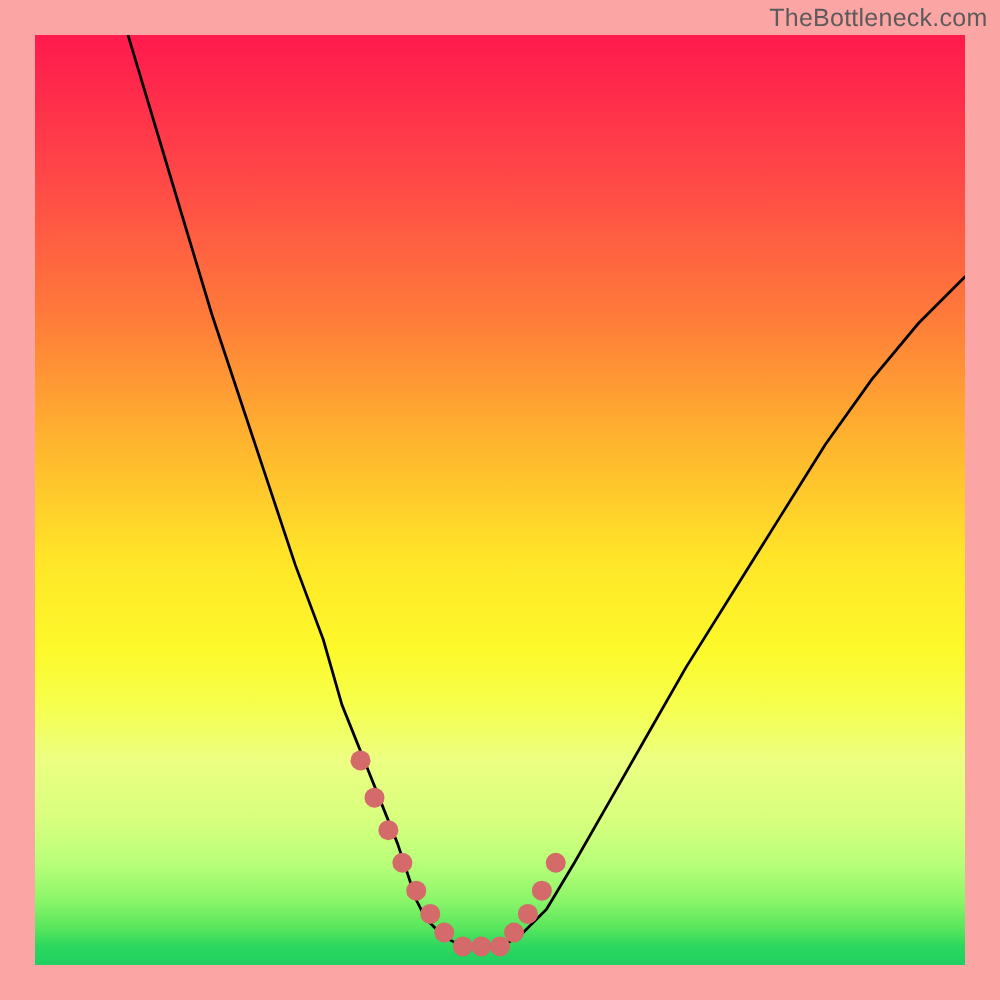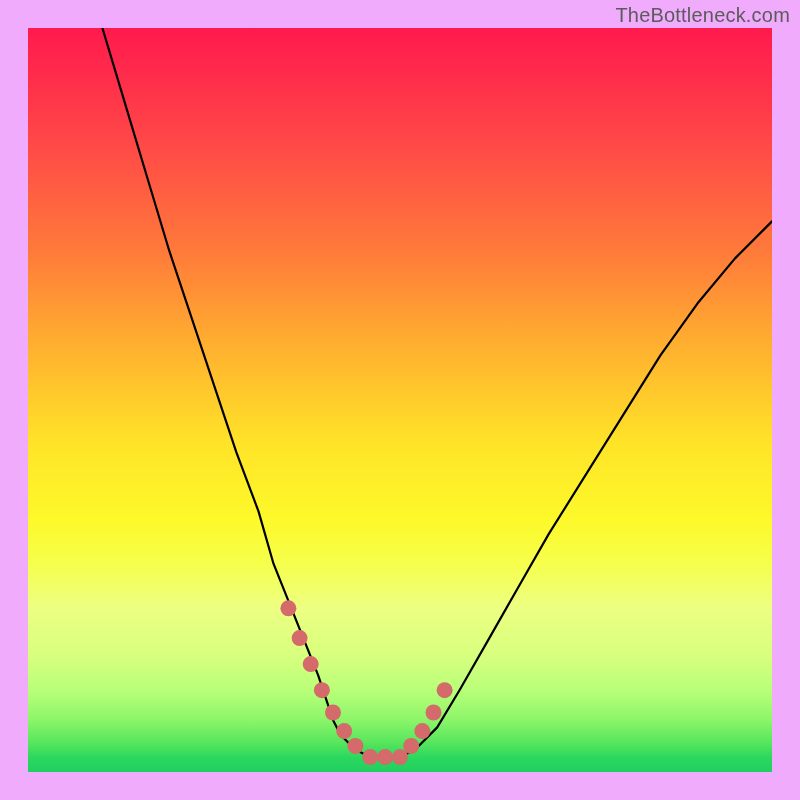--- a/index.html
+++ b/index.html
@@ -10,21 +10,21 @@
     background: #000000;
     overflow: hidden;
     font-family: Arial, Helvetica, sans-serif;
   }
   .frame {
     position: absolute;
     top: 0;
     left: 0;
     width: 800px;
     height: 800px;
-    background: #f0abfc;
+    background: #fca5a5;
   }
   .plot-area {
     position: absolute;
     top: 28px;
     left: 28px;
     width: 744px;
     height: 744px;
     overflow: hidden;
   }
   .gradient-bg {

